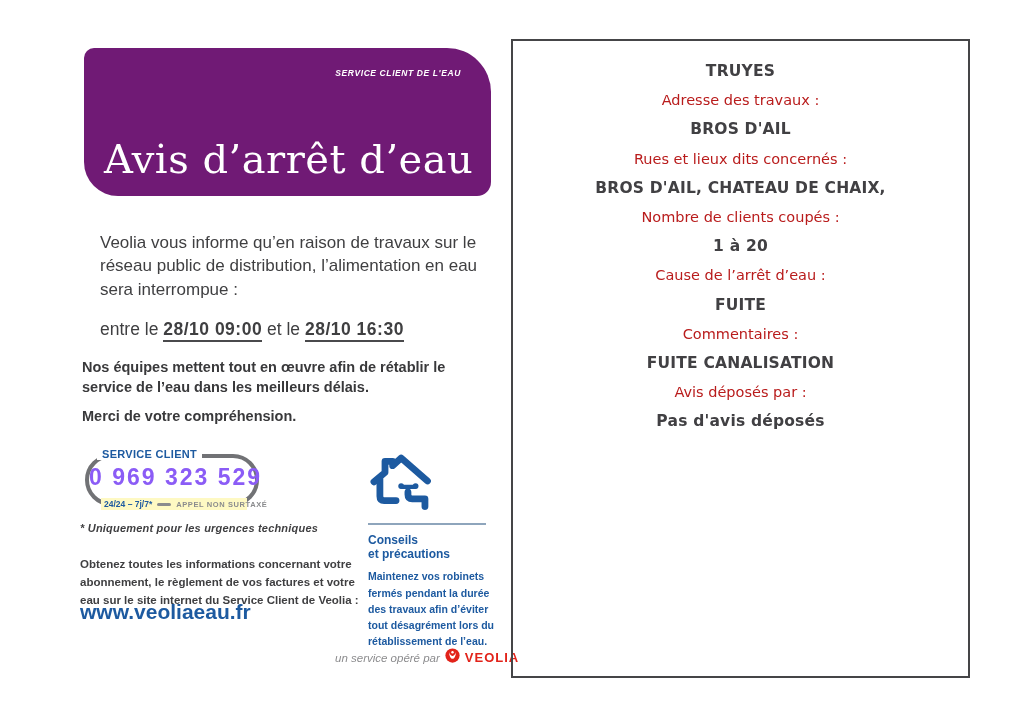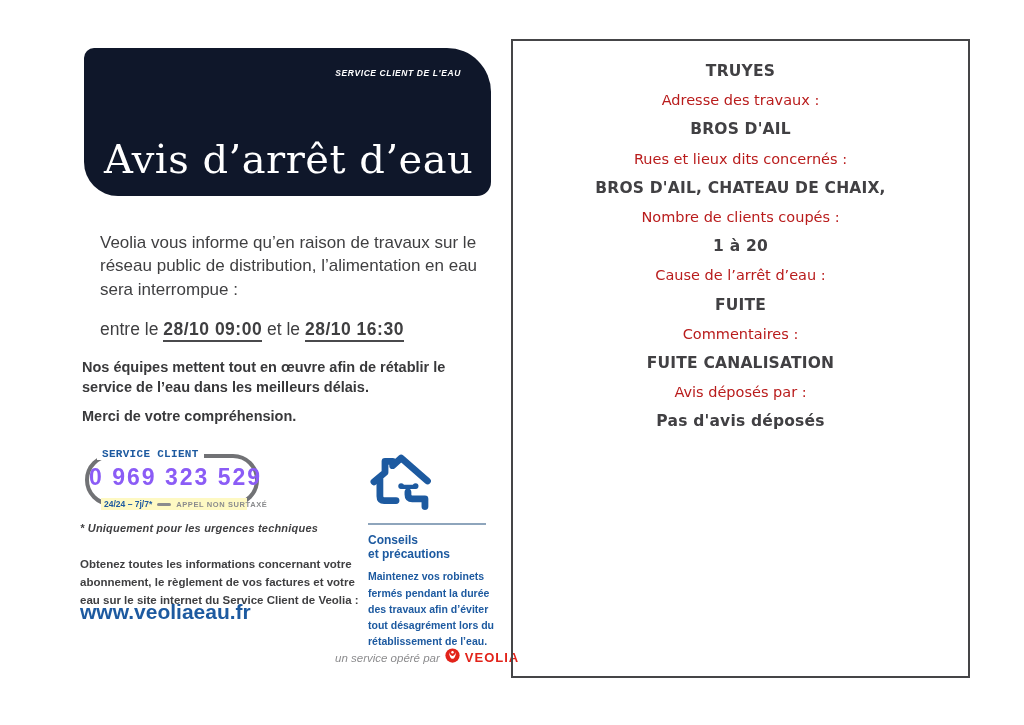--- a/index.html
+++ b/index.html
@@ -3,21 +3,21 @@
 <meta charset="utf-8">
 <style>
   html,body{margin:0;padding:0;}
   body{
     width:1024px;height:725px;position:relative;background:#ffffff;
     font-family:"Liberation Sans",sans-serif;overflow:hidden;
   }
   
   .banner{
     position:absolute;left:84px;top:48px;width:407px;height:148px;
-    background:#0f172a;border-radius:10px 44px 14px 34px;
+    background:#701a75;border-radius:10px 44px 14px 34px;
   }
   .banner-tagline{
     position:absolute;top:20px;right:30px;color:#ffffff;
     font-size:8.5px;font-weight:bold;font-style:italic;letter-spacing:.6px;
   }
   .banner-title{
     position:absolute;left:20px;bottom:14px;color:#ffffff;
     font-family:"DejaVu Serif",serif;font-size:40px;letter-spacing:.5px;white-space:nowrap;
   }
   .intro{
@@ -34,21 +34,21 @@
     position:absolute;left:82px;top:357px;width:408px;
     font-size:14.5px;font-weight:bold;line-height:1.38;color:#39393b;
   }
   .reassurance .thanks{margin-top:9px;}
   .phone-badge{
     position:absolute;left:85px;top:454px;width:166px;height:44px;
     border:4px solid #717275;border-radius:26px;box-sizing:content-box;
   }
   .phone-label{
     position:absolute;top:-10px;left:8px;background:#ffffff;padding:0 5px;
-    color:#1d5aa0;font-size:11px;font-weight:bold;letter-spacing:.3px;white-space:nowrap;font-family:Liberation Mono, monospace;
+    color:#1d5aa0;font-size:11px;font-weight:bold;letter-spacing:.3px;white-space:nowrap;
   }
   .phone-number{
     position:absolute;top:6px;left:0;right:0;text-align:center;
     font-size:23px;font-weight:bold;color:#8b5cf6;letter-spacing:2px;white-space:nowrap;
   }
   .phone-bottom{
     position:absolute;bottom:-8px;left:12px;right:8px;background:#fef9c3;
     display:flex;align-items:center;gap:5px;padding:0 3px;height:12px;
   }
   .phone-hours{color:#1d5aa0;font-size:8.5px;font-weight:bold;white-space:nowrap;}

